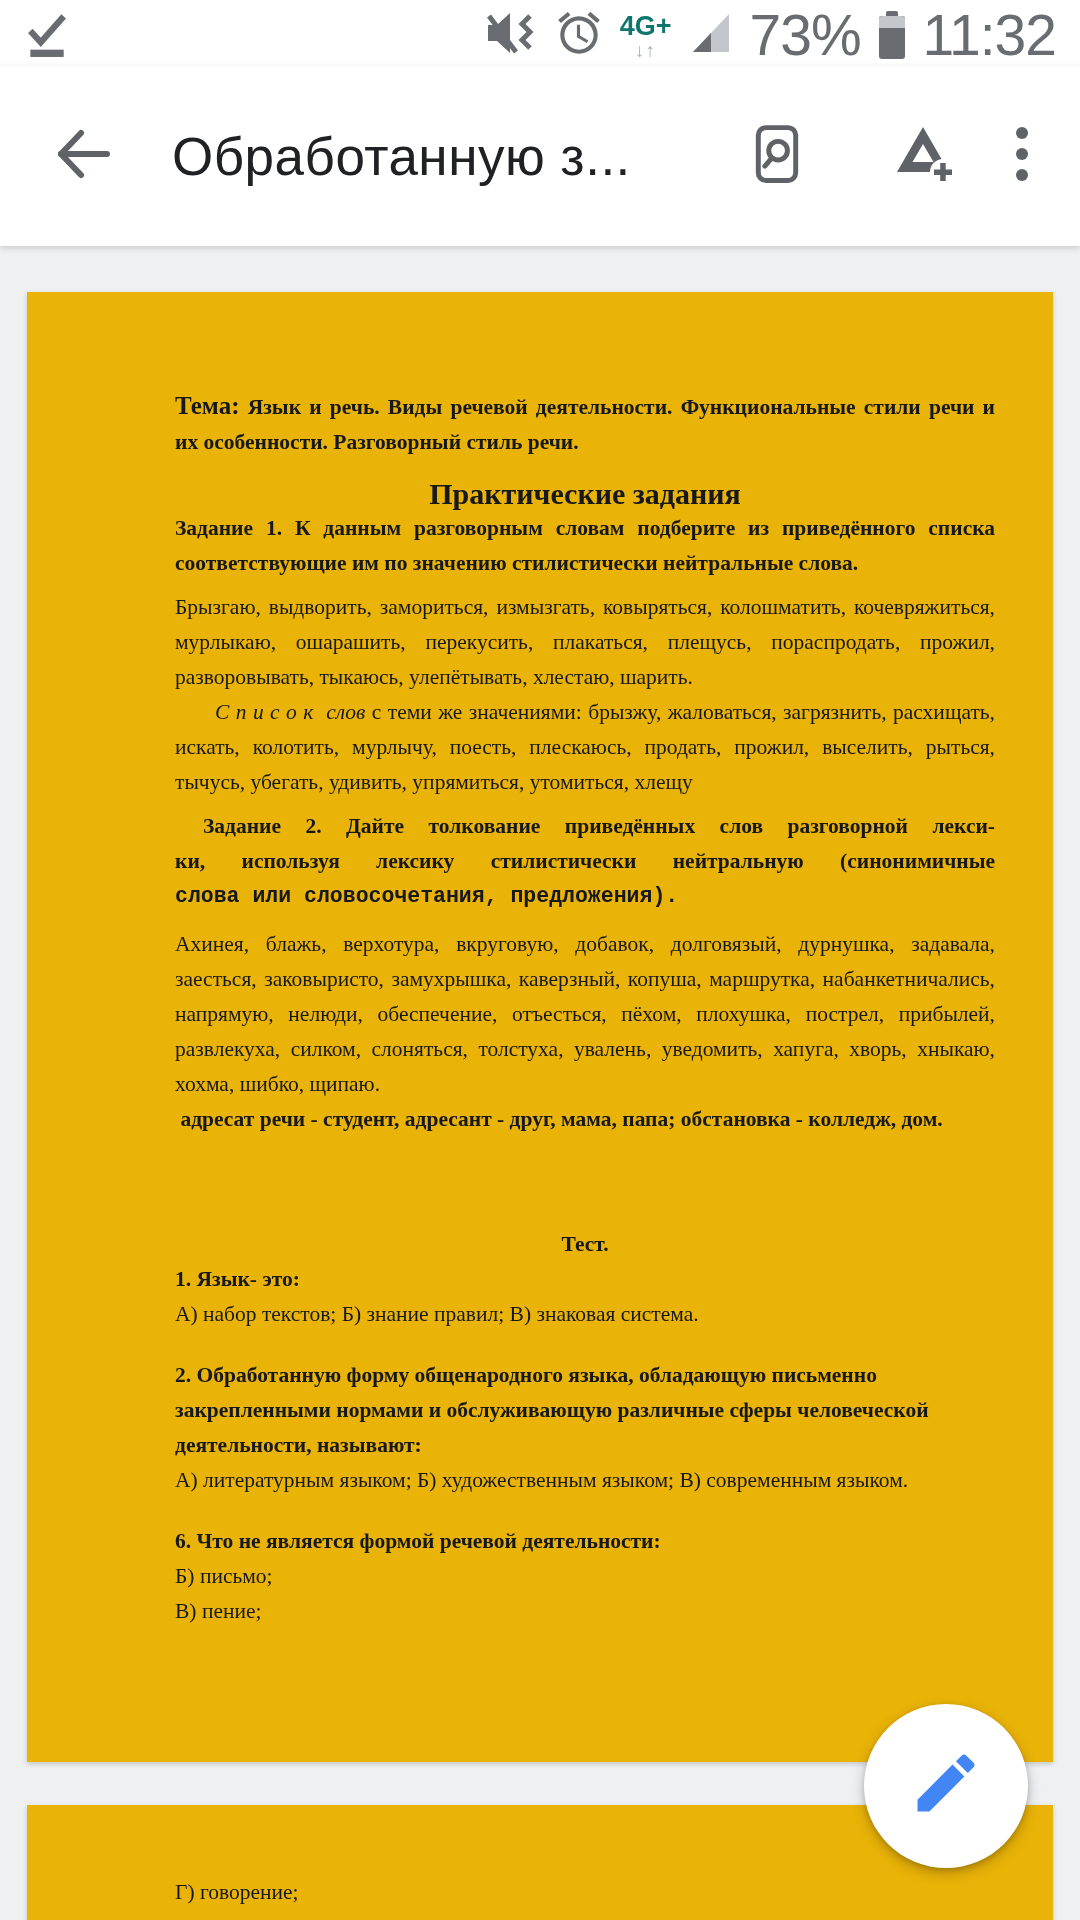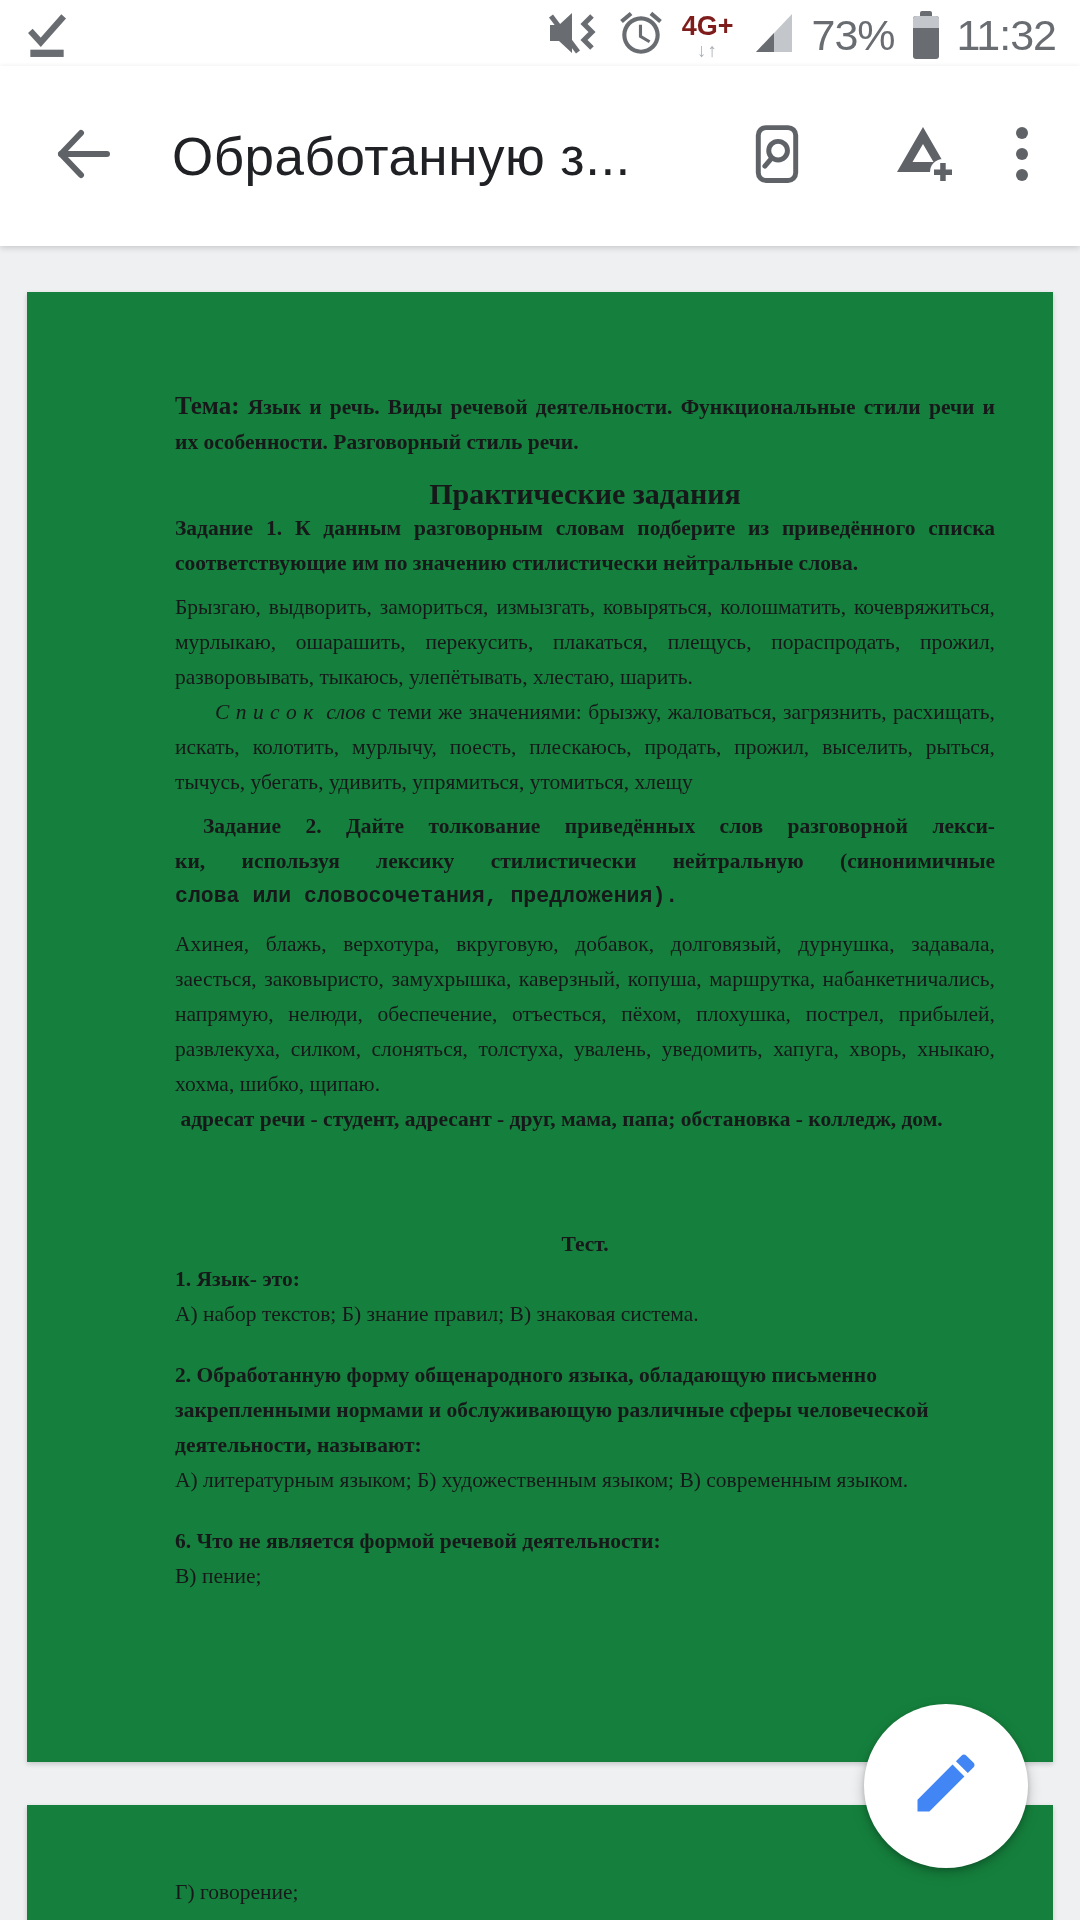--- a/index.html
+++ b/index.html
@@ -4,41 +4,41 @@
 <style>
   html,body{margin:0;padding:0;}
   body{width:1080px;height:1920px;overflow:hidden;background:#eef0f2;
        font-family:"Liberation Sans","DejaVu Sans",sans-serif;}
   .screen{position:relative;width:1080px;height:1920px;overflow:hidden;}
 
   
   .status-bar{height:62px;background:#fff;display:flex;align-items:center;
               justify-content:space-between;padding:4px 24px 0 22px;color:#696d72;}
   .sb-right{display:flex;align-items:center;gap:16px;}
-  .sb-text{font-size:43px;color:#696d72;letter-spacing:-1px;}
+  .sb-text{font-size:57px;color:#696d72;letter-spacing:-1px;}
   .net-block{display:flex;flex-direction:column;align-items:center;line-height:1;margin-top:2px;}
-  .net-label{font-size:27px;font-weight:bold;color:#7f1d1d;}
+  .net-label{font-size:27px;font-weight:bold;color:#0f766e;}
   .net-arrows{font-size:19px;color:#aab0b5;letter-spacing:1px;margin-top:1px;}
   .battery{position:relative;width:26px;height:48px;margin:0 2px;}
   .battery .nub{position:absolute;top:0;left:7px;width:12px;height:6px;background:#696d72;border-radius:2px 2px 0 0;}
   .battery .body{position:absolute;top:5px;left:0;width:26px;height:43px;background:#696d72;border-radius:3px;overflow:hidden;}
   .battery .empty{position:absolute;top:0;left:0;right:0;height:12px;background:#c3c7cb;}
 
   
   .app-bar{height:180px;background:#fff;display:flex;align-items:center;
            padding:0 28px 0 40px;box-shadow:0 2px 6px rgba(0,0,0,.16);
            position:relative;z-index:5;}
   .ab-back{width:84px;height:110px;display:flex;align-items:center;justify-content:center;cursor:pointer;}
   .ab-title{flex:1;font-size:53px;color:#202124;white-space:nowrap;overflow:hidden;
             margin-left:48px;letter-spacing:.5px;}
   .ab-btn{width:90px;height:110px;display:flex;align-items:center;justify-content:center;cursor:pointer;}
 
   
   .content{position:relative;width:1080px;height:1678px;}
-  .page{position:absolute;left:27px;right:27px;background:#15803d;
+  .page{position:absolute;left:27px;right:27px;background:#eab308;
         box-shadow:0 2px 5px rgba(0,0,0,.18);box-sizing:border-box;}
   .page1{top:46px;height:1470px;padding:96px 58px 0 148px;}
   .page2{top:1559px;height:260px;padding:70px 58px 0 148px;}
 
   
   .doc{font-family:"Liberation Serif","DejaVu Serif",serif;color:#17181a;font-size:21.5px;}
   .doc p{margin:0;text-align:justify;line-height:35px;}
   .b{font-weight:bold;}
   .tema-label{font-weight:bold;font-size:25px;}
   .heading-center{text-align:center !important;font-weight:bold;font-size:30px;margin-top:16px !important;}
@@ -170,20 +170,21 @@
 
       <p class="test-head">Тест.</p>
 
       <p class="tq b">1. Язык- это:</p>
       <p class="tq">А) набор текстов; Б) знание правил; В) знаковая система.</p>
 
       <p class="tq b tq-gap">2. Обработанную форму общенародного языка, обладающую письменно закрепленными нормами и обслуживающую различные сферы человеческой деятельности, называют:</p>
       <p class="tq">А) литературным языком; Б) художественным языком; В) современным языком.</p>
 
       <p class="tq b tq-gap">6.  Что не является формой речевой деятельности:</p>
+      <p class="tq">Б) письмо;</p>
       <p class="tq">В) пение;</p>
     </div>
 
     <div class="page page2">
       <p class="tq">Г) говорение;</p>
     </div>
 
     <div class="fab">
       <span>
         <svg width="76" height="76" viewBox="0 0 24 24" fill="#4285f4">

